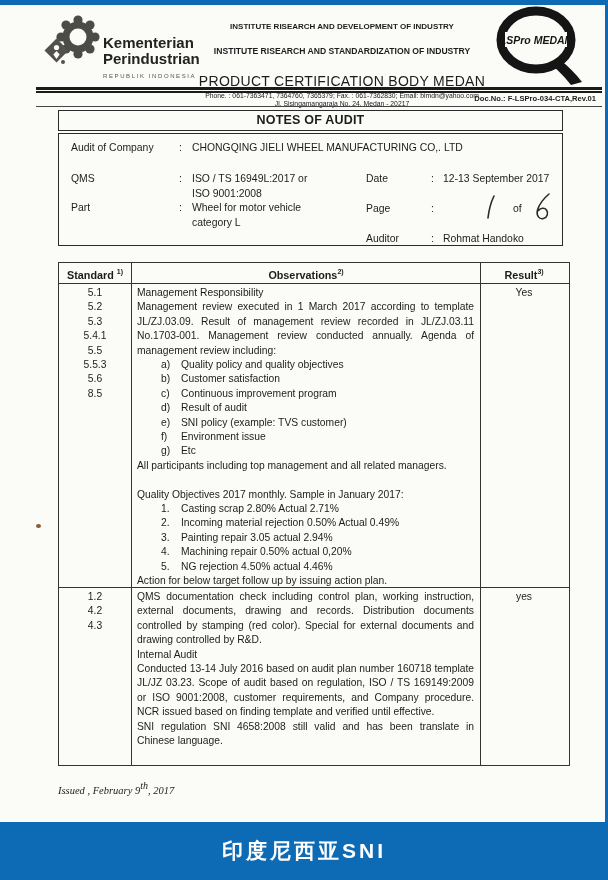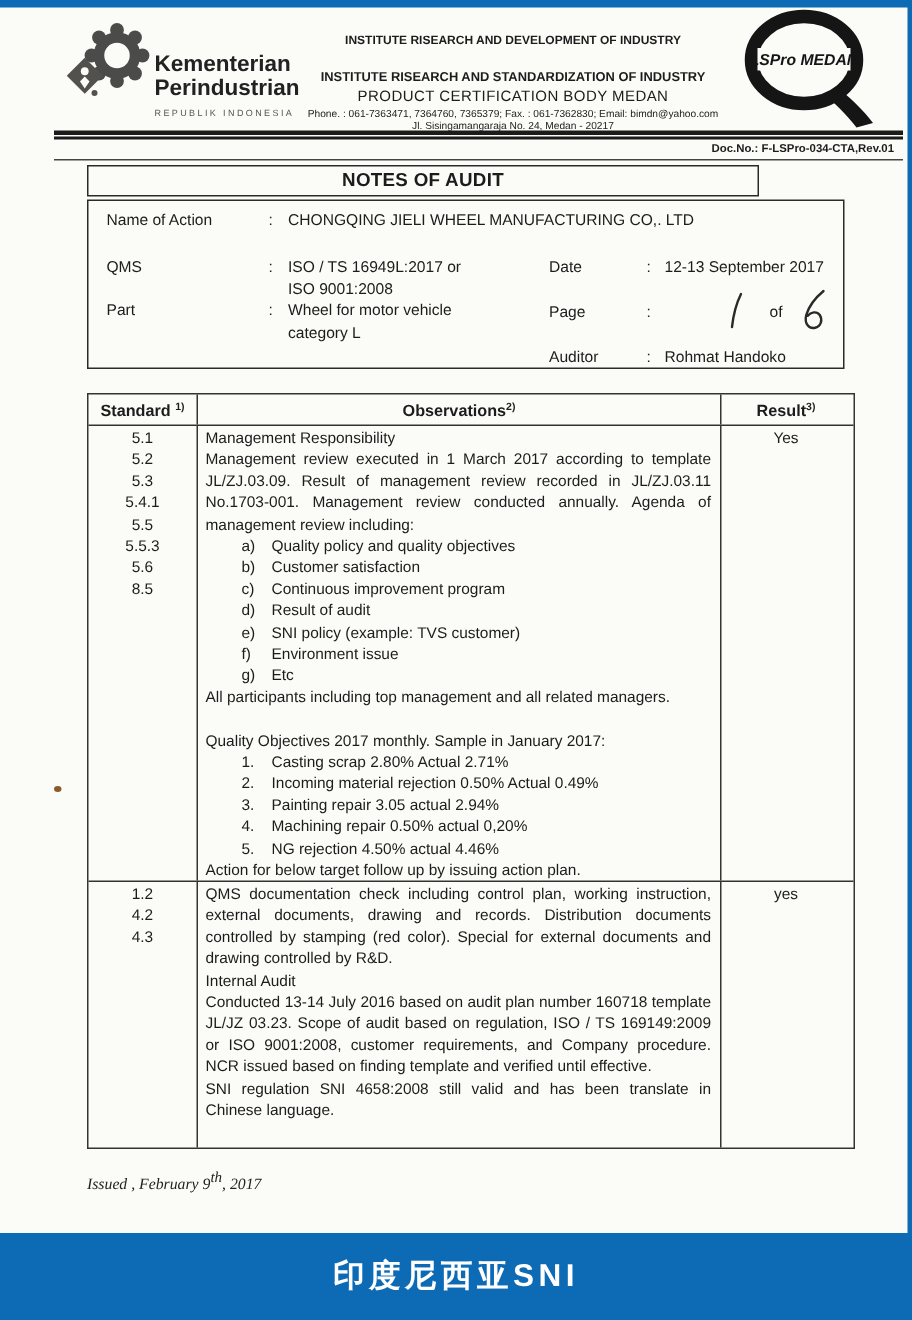--- a/index.html
+++ b/index.html
@@ -13,33 +13,33 @@
   .frame-right{ position:absolute; right:0; top:0; width:3px; height:880px; background:#0d6ab5; }
 
   
   .ministry-logo{ position:absolute; left:42px; top:14px; }
   .ministry-text{ position:absolute; left:103px; top:19px; line-height:16px;margin-top:16px; }
   .ministry-text .big{ font-size:15px; font-weight:bold; color:#222; }
   .ministry-text .small{ font-size:6px; letter-spacing:1.6px; color:#555; margin-top:1px; }
   .center-block{ position:absolute; left:183px; top:22px; width:318px; text-align:center; }
   .center-block .inst1{ font-size:8px; font-weight:bold; }
   .center-block .inst2{ font-size:8.6px; font-weight:bold; margin-top:15px; }
-  .center-block .body-name{ font-size:10px; margin-top:3px; letter-spacing:0.3px; }
+  .center-block .body-name{ font-size:14px; margin-top:17px; letter-spacing:0.3px; }
   .center-block .contact{ font-size:6.8px; margin-top:3px; color:#222; }
   .center-block .address{ font-size:6.8px; margin-top:1px; color:#222; }
   .lspro-logo{ position:absolute; left:492px; top:6px; }
 
   .header-rule{ position:absolute; left:36px; top:87px; width:566px; height:6px;
     border-top:3px solid #1b1b1b; border-bottom:2px solid #1b1b1b; }
   .docno{ position:absolute; left:36px; top:94px; width:560px; text-align:right;
     font-size:7.6px; font-weight:bold; }
   .docno-rule{ position:absolute; left:36px; top:106px; width:566px; border-top:1px solid #444; }
 
   
-  .title-box{ position:absolute; left:58px; top:110px; width:448px; height:21px;
+  .title-box{ position:absolute; left:58px; top:110px; width:505px; height:21px;
     border:1.5px solid #2a2a2a; text-align:center; line-height:19px;
     font-size:12.5px; font-weight:bold; letter-spacing:0.2px; }
   .info-box{ position:absolute; left:58px; top:133px; width:505px; height:113px;
     border:1.5px solid #2a2a2a; font-size:10.4px; }
   .info-box .f{ position:absolute; white-space:nowrap; }
 
   
   .hw{ position:absolute; }
   .hw path{ stroke:#2a2a2a; stroke-width:1.6; fill:none; stroke-linecap:round; }
 
@@ -118,21 +118,21 @@
     <text x="44" y="37.5" text-anchor="middle" font-size="10.5" font-weight="bold" font-style="italic" fill="#151515">LSPro MEDAN</text>
   </svg>
 
   <div class="header-rule"></div>
   <div class="docno">Doc.No.: F-LSPro-034-CTA,Rev.01</div>
   <div class="docno-rule"></div>
 
   <div class="title-box">NOTES OF AUDIT</div>
 
   <div class="info-box">
-    <div class="f" style="left:12px; top:8px;">Name of Action</div>
+    <div class="f" style="left:12px; top:8px;">Audit of Company</div>
     <div class="f" style="left:120px;top:8px;">:</div>
     <div class="f" style="left:133px;top:8px;text-align:right;">CHONGQING JIELI WHEEL MANUFACTURING CO,. LTD</div>
 
     <div class="f" style="left:12px; top:39px;">QMS</div>
     <div class="f" style="left:120px;top:39px;">:</div>
     <div class="f" style="left:133px;top:39px;">ISO / TS 16949L:2017 or</div>
     <div class="f" style="left:133px;top:54px;">ISO  9001:2008</div>
 
     <div class="f" style="left:12px; top:68px;">Part</div>
     <div class="f" style="left:120px;top:68px;">:</div>

